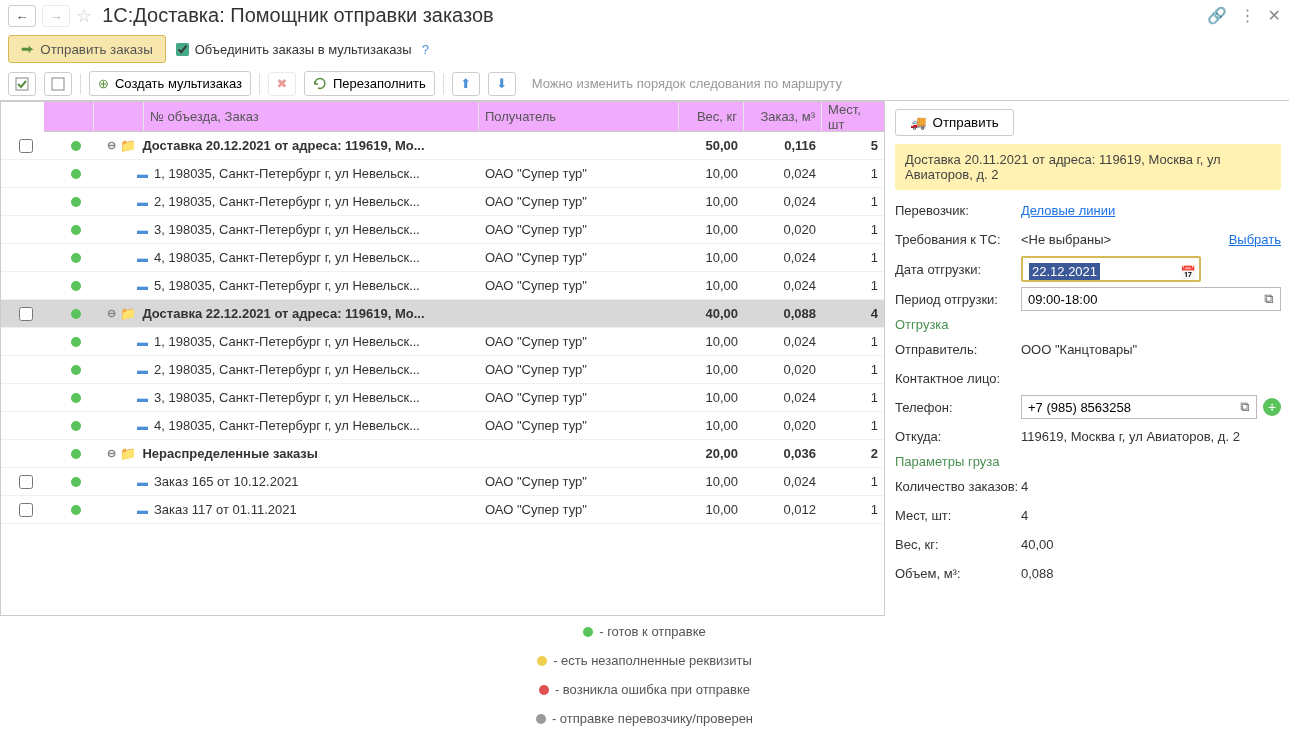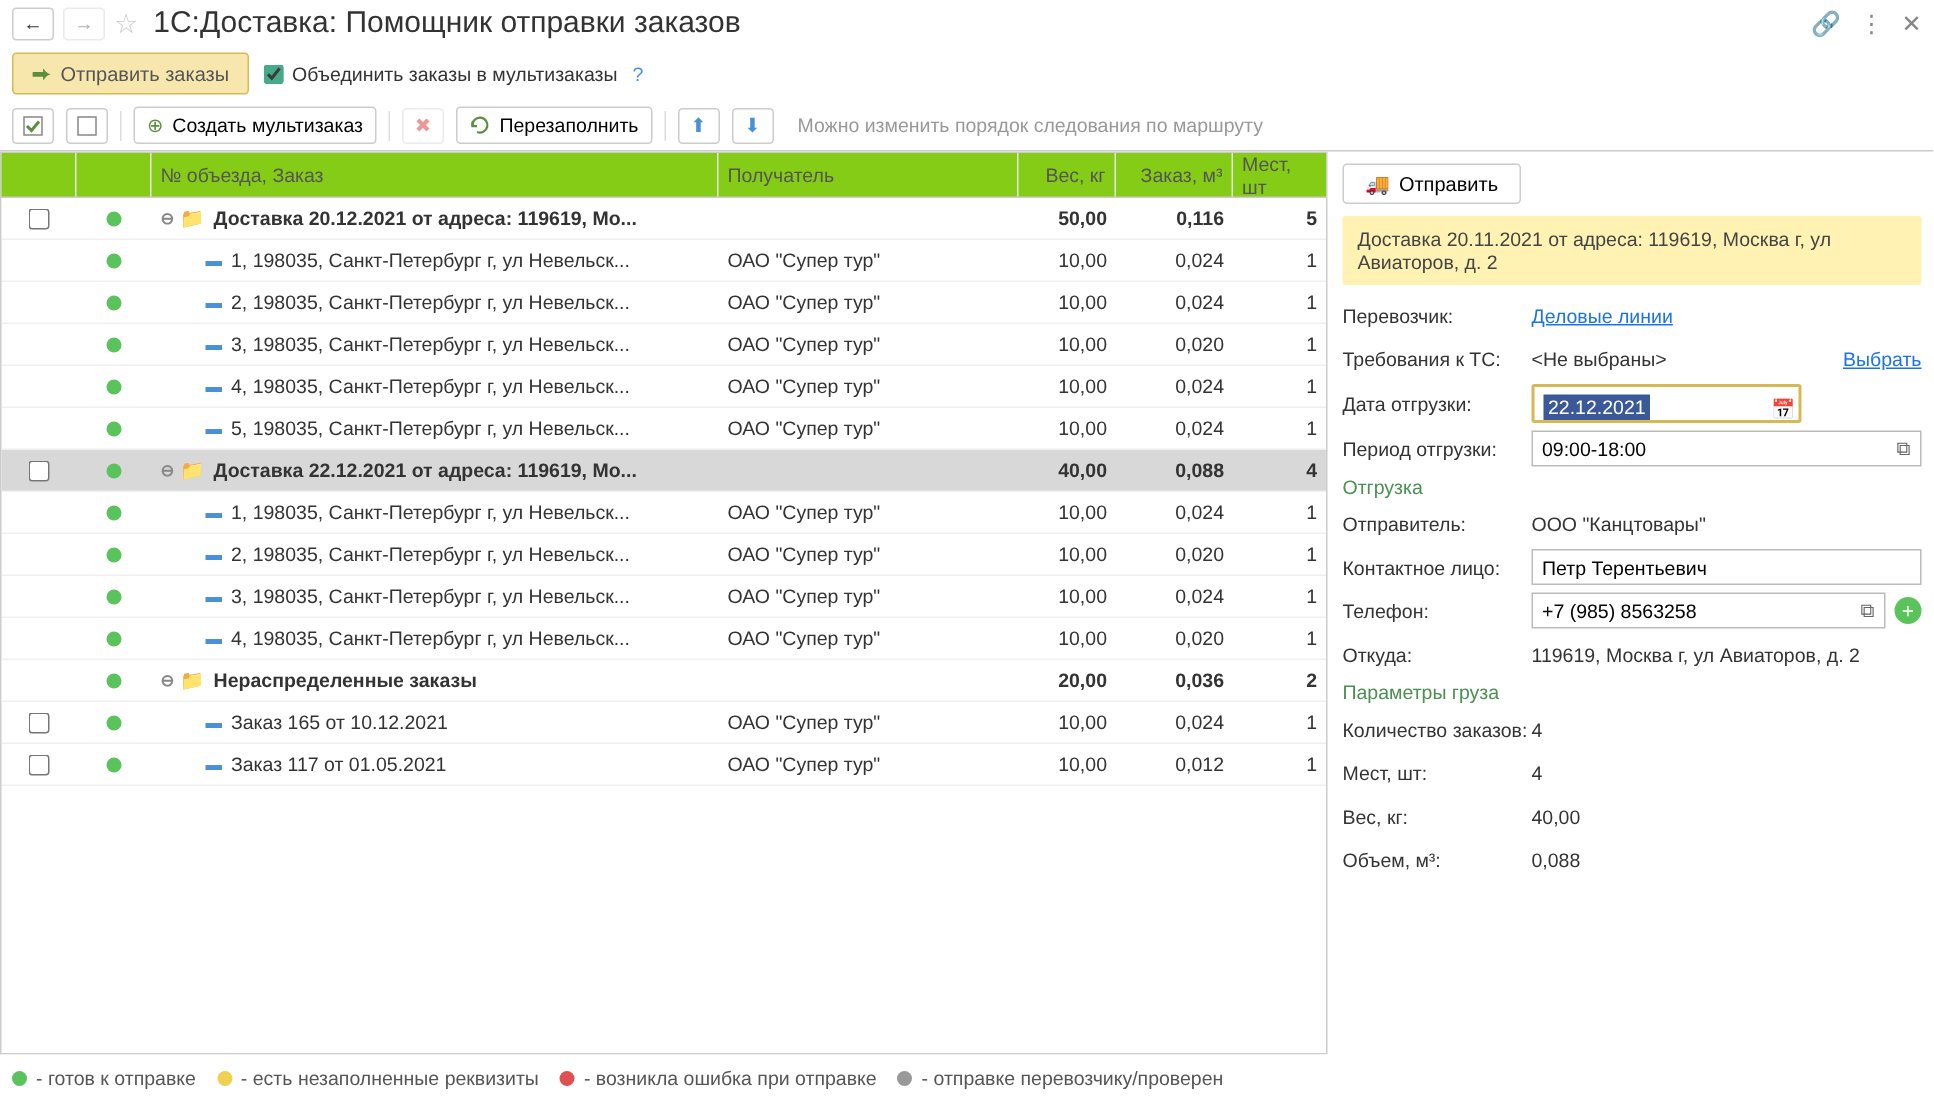--- a/index.html
+++ b/index.html
@@ -30,21 +30,21 @@
 .icon-green svg { stroke: #5b8f3f; fill: none; }
 .divider { width: 1px; height: 20px; background: #ddd; }
 .hint-text { color: #999; margin-left: 8px; }
 
 
 .main { display: flex; flex: 1; border-top: 1px solid #ccc; overflow: hidden; }
 .left-pane { flex: 1; border: 1px solid #ccc; border-right: none; display: flex; flex-direction: column; }
 .right-pane { width: 405px; border-left: 1px solid #ccc; padding: 8px 8px 8px 10px; overflow-y: auto; }
 
 
-.grid-header { display: flex; background: #84cc16; border-bottom: 1px solid #ccc; height: 30px; align-items: center; }
+.grid-header { display: flex; background: #f0abfc; border-bottom: 1px solid #ccc; height: 30px; align-items: center; margin-left: 43px; }
 .grid-header > div { padding: 0 6px; border-right: 1px solid #e5e5e5; height: 100%; display: flex; align-items: center; color: #555; }
 .col-chk { width: 50px; justify-content: center; }
 .col-dot { width: 50px; justify-content: center; }
 .col-order { flex: 1; }
 .col-recv { width: 200px; }
 .col-weight { width: 65px; justify-content: flex-end; }
 .col-vol { width: 78px; justify-content: flex-end; }
 .col-places { width: 62px; justify-content: flex-end; border-right: none !important; }
 
 .grid-body { flex: 1; overflow-y: auto; }
@@ -74,21 +74,21 @@
 .input { border: 1px solid #bbb; padding: 3px 6px; width: 100%; font-size: 13px; height: 24px; }
 .input-wrap { display: flex; align-items: center; gap: 4px; flex: 1; position: relative; }
 .input-wrap .input-btn { position: absolute; right: 2px; top: 2px; width: 20px; height: 20px; display: flex; align-items: center; justify-content: center; cursor: pointer; color: #666; }
 .input-date { border: 2px solid #d6b954; display: flex; align-items: flex-end; width: 180px; height: 26px; padding: 0 2px 0 6px; border-radius: 2px; }
 .input-date .date-text { background: #3b5998; color: #fff; padding: 1px 3px; }
 .input-date .cal { margin-left: auto; color: #666; cursor: pointer; }
 .add-btn { width: 18px; height: 18px; border-radius: 50%; background: #5bc35b; color: #fff; display: inline-flex; align-items: center; justify-content: center; margin-left: 6px; cursor: pointer; font-size: 14px; }
 .right-col-link { margin-left: auto; }
 
 
-.legend { display: flex; gap: 14px; padding: 8px; align-items: center; border-top: 0px; }
+.legend { display: flex; gap: 14px; padding: 8px; align-items: center; border-top: 0px; flex-direction: column; }
 .legend-item { display: flex; align-items: center; gap: 6px; color: #555; }
 
 .checkbox { width: 14px; height: 14px; }
 
 svg { display: block; }
 </style>
 </head>
 <body>
 
 <div class="page">
@@ -374,21 +374,21 @@
           <div class="row">
             <div class="col-chk">
               <input type="checkbox" class="checkbox" style="">
             </div>
             <div class="col-dot">
               <span class="dot dot-green"></span>
             </div>
             <div class="col-order">
               <span class="indent" style="width: 30px;"></span>
               <span class="file-icon">▬</span>
-              <span>Заказ 117 от 01.05.2021</span>
+              <span>Заказ 117 от 01.11.2021</span>
             </div>
             <div class="col-recv">ОАО "Супер тур"</div>
             <div class="col-weight">10,00</div>
             <div class="col-vol">0,012</div>
             <div class="col-places">1</div>
           </div>
         </div>
     </div>
 
     <div class="right-pane">
@@ -422,23 +422,20 @@
         </div>
       </div>
 
       <div class="section-head">Отгрузка</div>
       <div class="form-row">
         <div class="form-label">Отправитель:</div>
         <div class="form-value">ООО "Канцтовары"</div>
       </div>
       <div class="form-row">
         <div class="form-label">Контактное лицо:</div>
-        <div class="input-wrap">
-            <input class="input" value="Петр Терентьевич" style="">
-          </div>
       </div>
       <div class="form-row">
         <div class="form-label">Телефон:</div>
         <div class="input-wrap">
           <input class="input" value="+7 (985) 8563258" style="">
           <span class="input-btn">⧉</span>
         </div>
         <span class="add-btn">+</span>
       </div>
       <div class="form-row">

